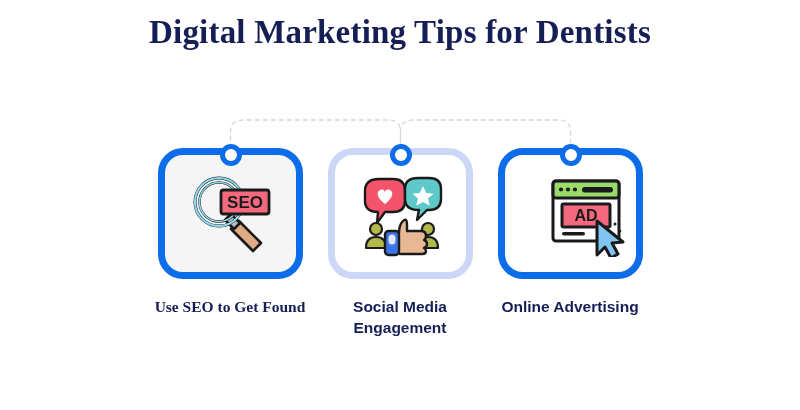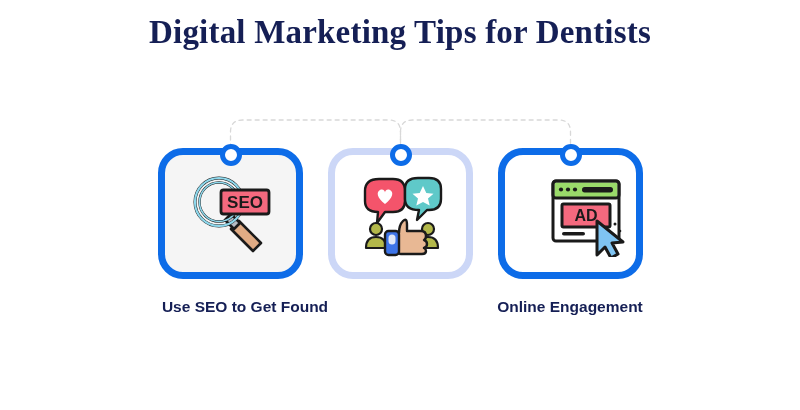--- a/index.html
+++ b/index.html
@@ -113,21 +113,21 @@
     position: absolute;
     top: 0;
     width: 190px;
     text-align: center;
     font-family: "Liberation Sans", sans-serif;
     font-size: 15.5px;
     font-weight: 700;
     line-height: 21px;
     color: #151f55;
   }
-  .card-label.l1 { left: 150px; }
+  .card-label.l1 { left: 135px; font-family: Liberation Serif, serif; }
   .card-label.l2 { left: 305px; }
   .card-label.l3 { left: 475px; }
 </style>
 </head>
 <body>
 
 <div id="infographic">
 
   <div id="page-title">Digital Marketing Tips for Dentists</div>
 
@@ -201,16 +201,17 @@
         <circle cx="79" cy="60" r="1.3" fill="#1a1a1a"></circle>
 
         <path d="M 56 50 L 56 84 L 64 76 L 70 87 L 77 83 L 71 72 L 82 71 Z" fill="#7fc4f2" stroke="#1a1a1a" stroke-width="3" stroke-linejoin="round"></path>
       </svg>
     </div>
 
   </div>
 
   <div id="labels">
     <div class="card-label l1">Use SEO to Get Found</div>
-    <div class="card-label l3">Online Engagement</div>
+    <div class="card-label l2">Social Media Engagement</div>
+    <div class="card-label l3">Online Advertising</div>
   </div>
 
 </div>
 
 </body></html>

